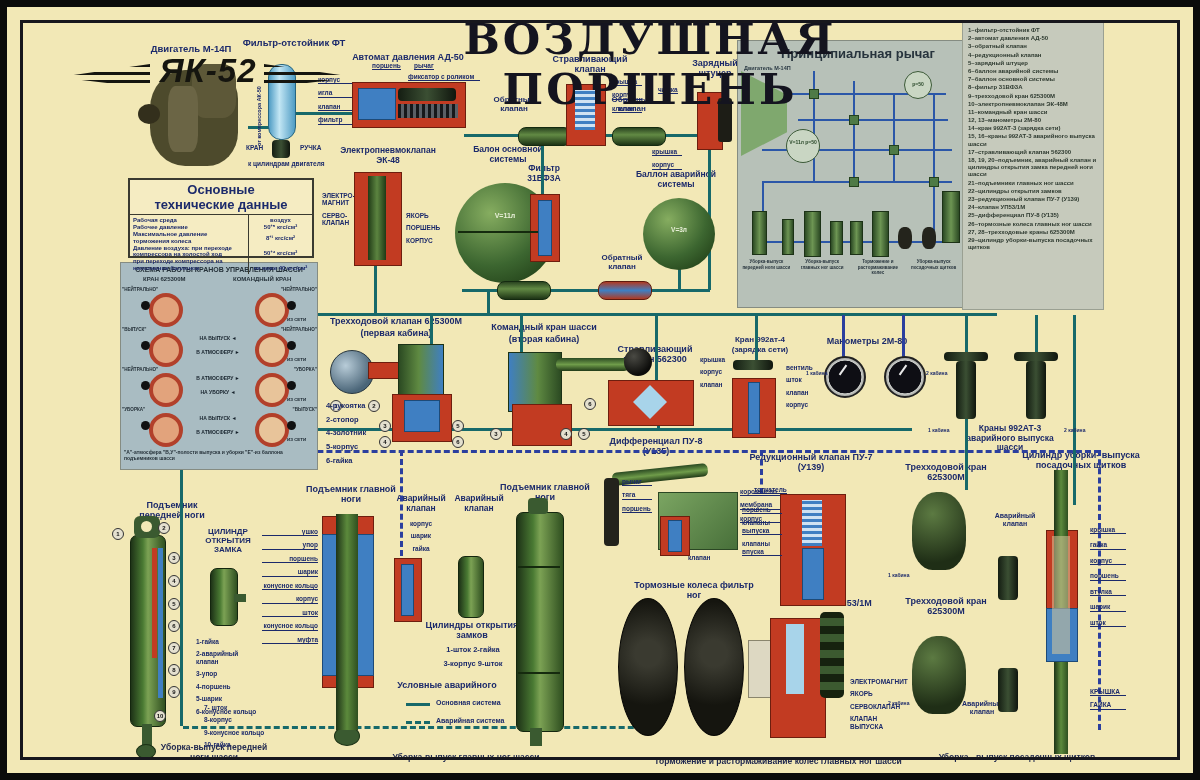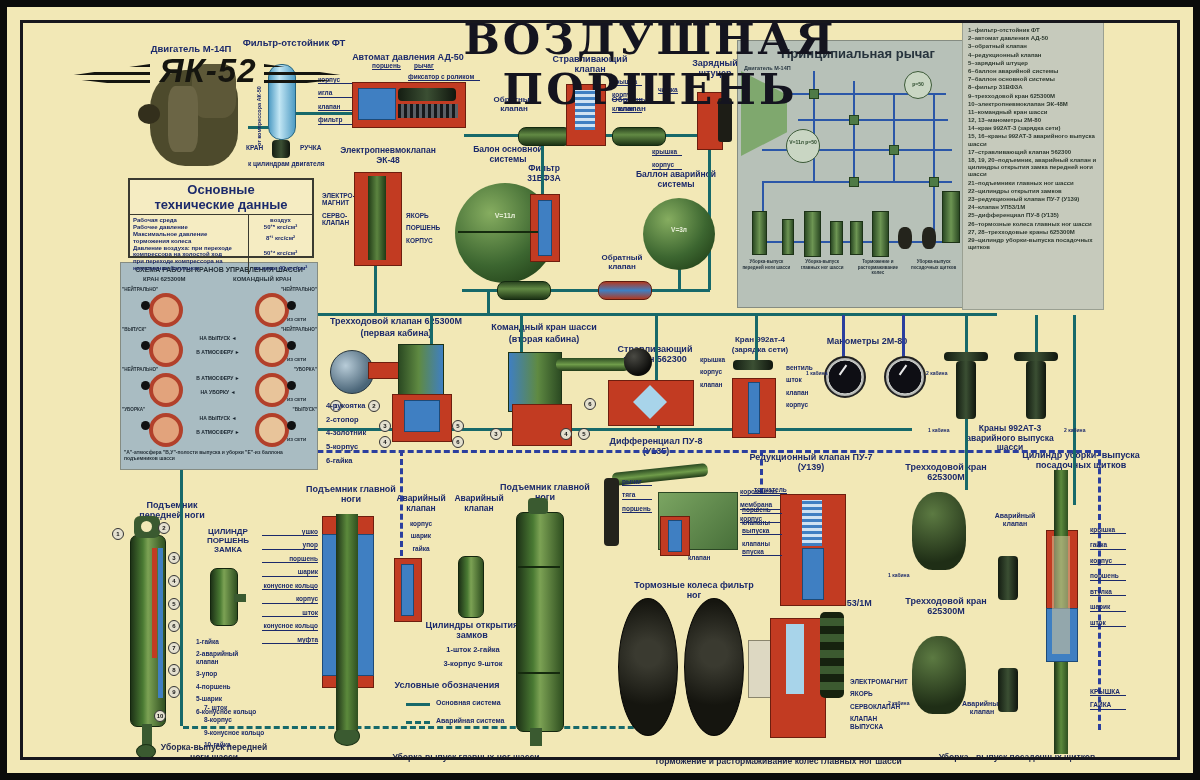--- a/index.html
+++ b/index.html
@@ -360,21 +360,21 @@
 <div class="ab co" style="left:112px;top:528px">1</div>
 <div class="ab co" style="left:158px;top:522px">2</div>
 <div class="ab co" style="left:168px;top:552px">3</div>
 <div class="ab co" style="left:168px;top:575px">4</div>
 <div class="ab co" style="left:168px;top:598px">5</div>
 <div class="ab co" style="left:168px;top:620px">6</div>
 <div class="ab co" style="left:168px;top:642px">7</div>
 <div class="ab co" style="left:168px;top:664px">8</div>
 <div class="ab co" style="left:168px;top:686px">9</div>
 <div class="ab co" style="left:154px;top:710px">10</div>
-<div class="ab hdr" style="left:196px;top:528px;width:64px;font-size:8px">ЦИЛИНДР ПОРШЕНЬ ЗАМКА</div>
+<div class="ab hdr" style="left:196px;top:528px;width:64px;font-size:8px">ЦИЛИНДР ОТКРЫТИЯ ЗАМКА</div>
 <div class="ab cylv" style="left:210px;top:568px;width:26px;height:56px"></div>
 <div class="ab" style="left:234px;top:594px;width:12px;height:8px;background:#3a5a30;z-index:3"></div>
 <div class="ab llist" style="left:196px;top:638px;width:66px;z-index:7">
     <div>1-гайка</div>
     <div>2-аварийный клапан</div>
     <div>3-упор</div>
     <div>4-поршень</div>
     <div>5-шарик</div>
     <div>6-конусное кольцо</div>
   </div>
@@ -423,21 +423,21 @@
 <div class="ab" style="left:530px;top:728px;width:12px;height:18px;background:#3a5a30;z-index:3"></div>
 <div class="ab seam" style="left:518px;top:566px;width:42px"></div>
 <div class="ab seam" style="left:518px;top:672px;width:42px"></div>
 
 <div class="ab hdr" style="left:414px;top:620px;width:116px;font-size:9px">Цилиндры открытия замков</div>
 <div class="ab llist" style="left:428px;top:646px;width:90px;text-align:center">
     <div class="pl">1-шток  2-гайка</div>
     <div class="pl">3-корпус  9-шток</div>
   </div>
 
-<div class="ab hdr" style="left:384px;top:680px;width:126px;font-size:9px">Условные обозначения</div>
+<div class="ab hdr" style="left:384px;top:680px;width:126px;font-size:9px">Условные аварийного</div>
 <div class="ab pipe" style="left:406px;top:703px;width:24px;height:3px"></div>
 <div class="ab lbl" style="left:436px;top:699px;font-size:7px">Основная система</div>
 <div class="ab dashht" style="left:406px;top:721px;width:24px;height:0"></div>
 <div class="ab lbl" style="left:436px;top:717px;font-size:7px">Аварийная система</div>
 <div class="ab cap" style="left:366px;top:752px;width:200px">Уборка-выпуск главных ног шасси</div>
 
 <div class="ab hdr" style="left:606px;top:436px;width:100px;font-size:9px">Дифференциал ПУ-8 (У135)</div>
 <div class="ab" style="left:612px;top:468px;width:96px;height:13px;background:linear-gradient(180deg,#2b4a22,#6f9c4a 50%,#223b18);transform:rotate(-6deg);border-radius:5px;z-index:3"></div>
 <div class="ab" style="left:604px;top:478px;width:15px;height:68px;background:#23231c;border-radius:4px;z-index:3"></div>
 <div class="ab" style="left:658px;top:492px;width:78px;height:56px;background:linear-gradient(135deg,#7ba562,#48703a);border:1px solid #2b4724;z-index:3"></div>

